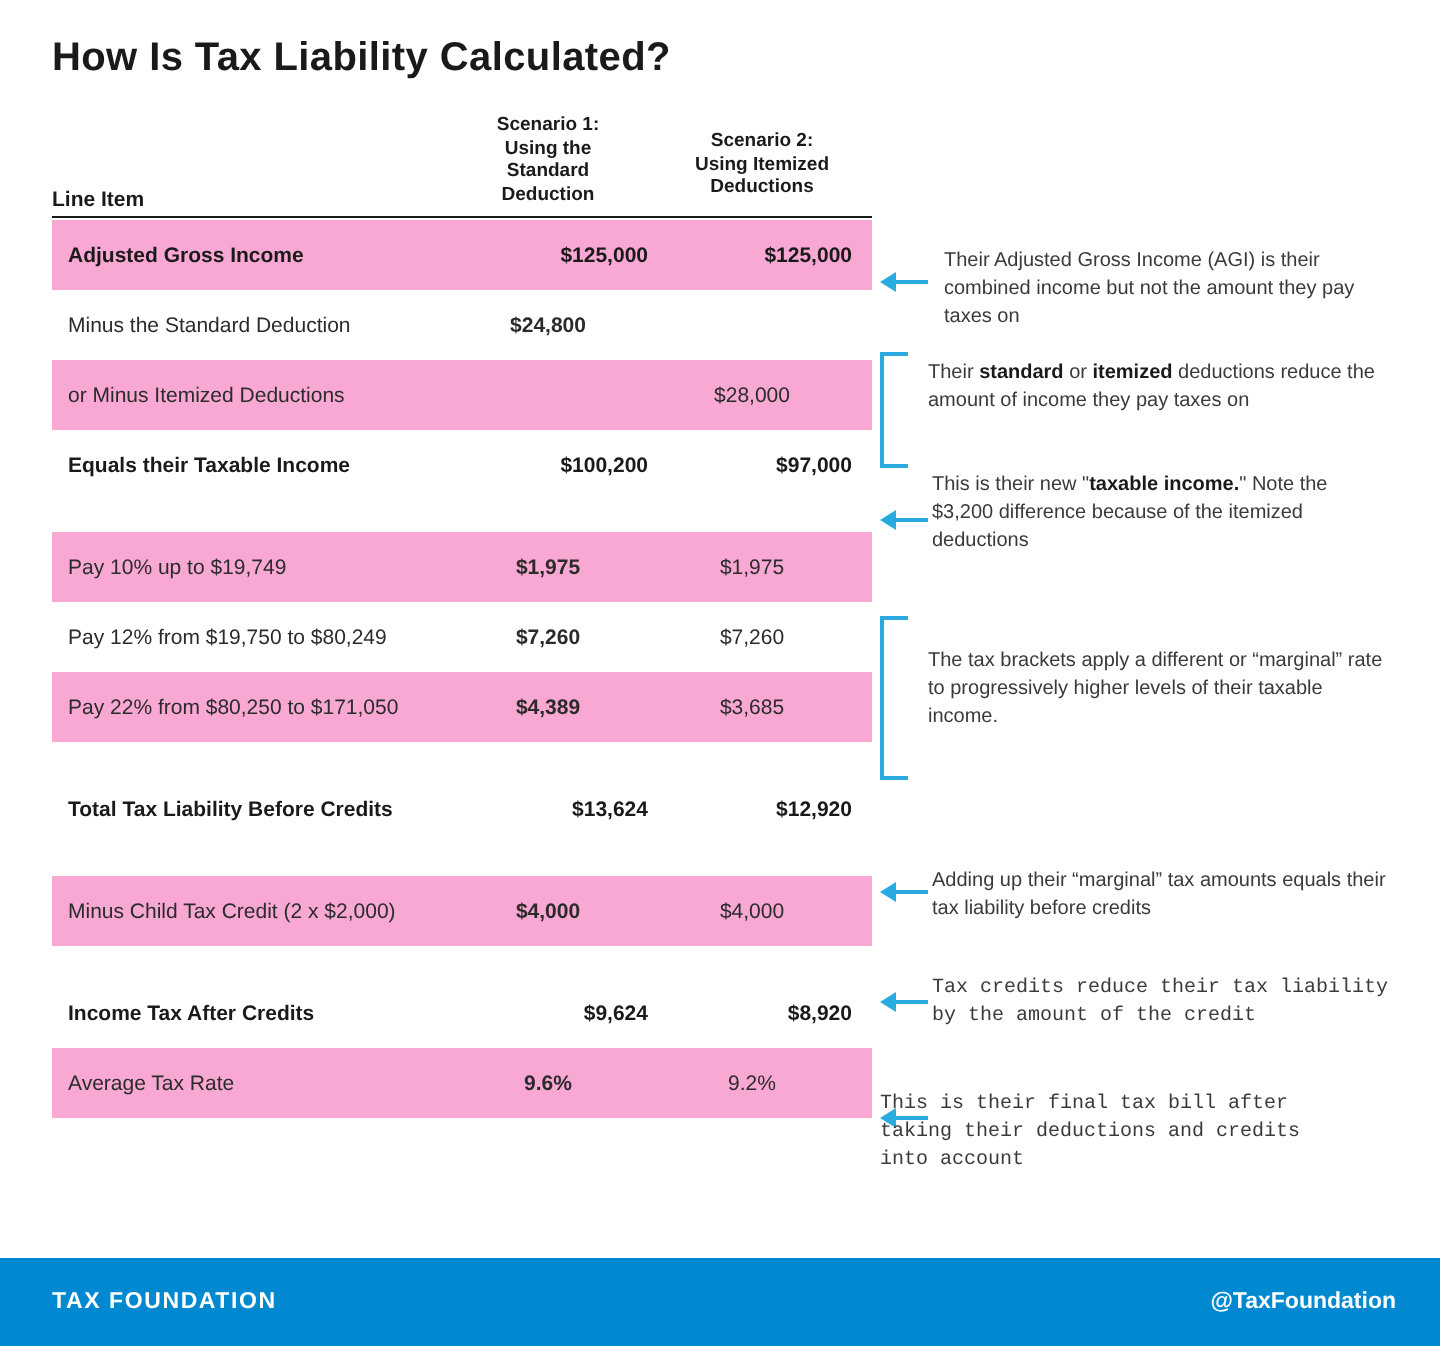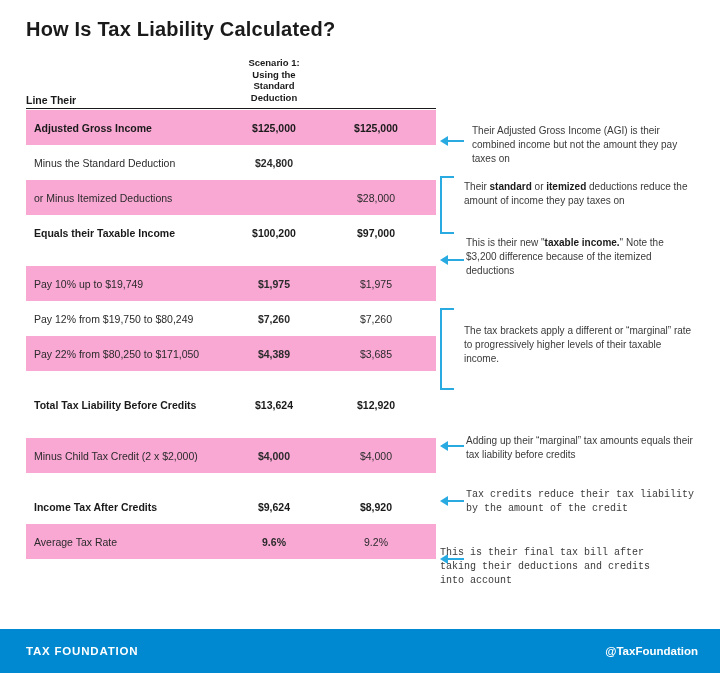--- a/index.html
+++ b/index.html
@@ -112,21 +112,21 @@
   .row .v2 {
     position: absolute;
     left: 300px;
     width: 100px;
     top: 50%;
     transform: translateY(-50%);
     text-align: center;
     font-size: 10.5px;
     color: #2b2b2b;
   }
-  .row .v1.bold, .row .v2.bold { font-weight: bold; color: #1a1a1a; }
+  .row .v1.bold, .row .v2.bold { font-weight: bold; color: #1a1a1a; text-align: right; }
 
   
   .note {
     position: absolute;
     font-size: 10px;
     line-height: 14px;
     color: #3a3a3a;
     width: 240px;
   }
   .note b { color: #1a1a1a; }
@@ -192,27 +192,32 @@
 </head>
 <body>
 
 <div class="page">
 
   <div class="title">How Is Tax Liability Calculated?</div>
 
   <div class="table">
 
     <div class="thead">
-      <div class="th-lineitem">Line Their</div>
+      <div class="th-lineitem">Line Item</div>
       <div class="th-sc1">
         <div>Scenario 1:</div>
         <div>Using the</div>
         <div>Standard</div>
         <div>Deduction</div>
       </div>
+      <div class="th-sc2">
+        <div>Scenario 2:</div>
+        <div>Using Itemized</div>
+        <div>Deductions</div>
+      </div>
       <div class="hr"></div>
     </div>
 
     <div class="row shaded">
       <div class="label bold">Adjusted Gross Income</div>
       <div class="v1 bold">$125,000</div>
       <div class="v2 bold">$125,000</div>
     </div>
 
     <div class="row">

